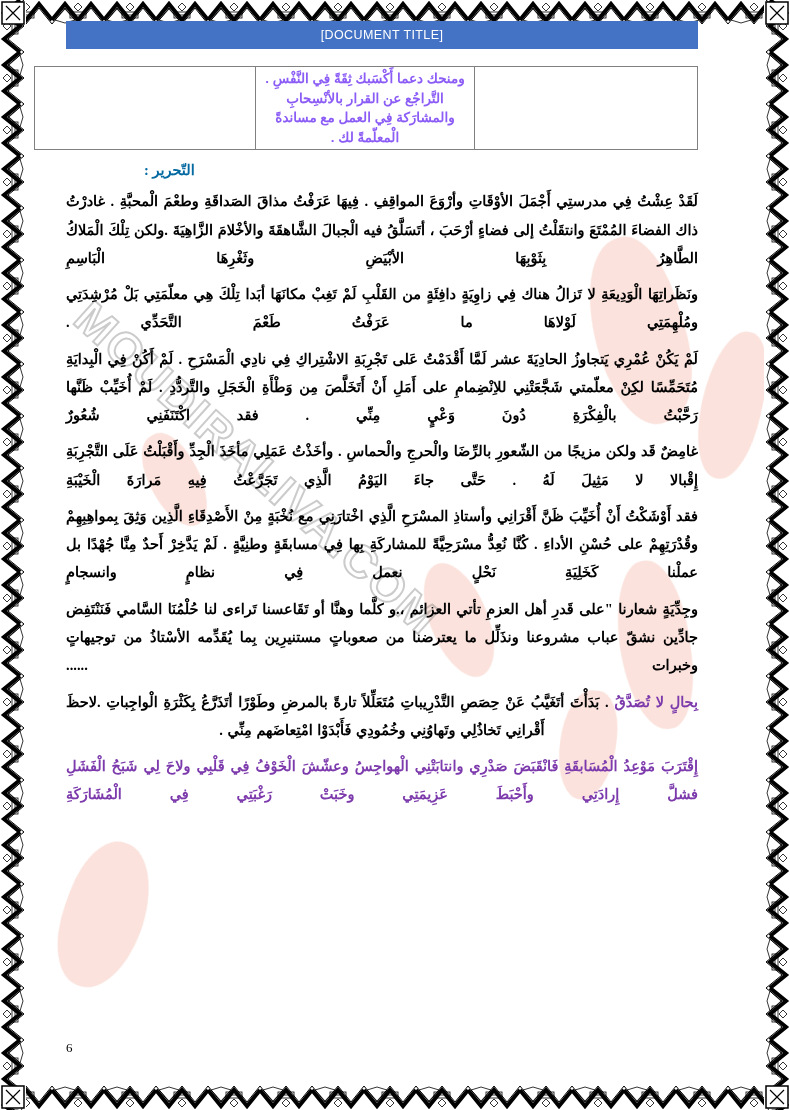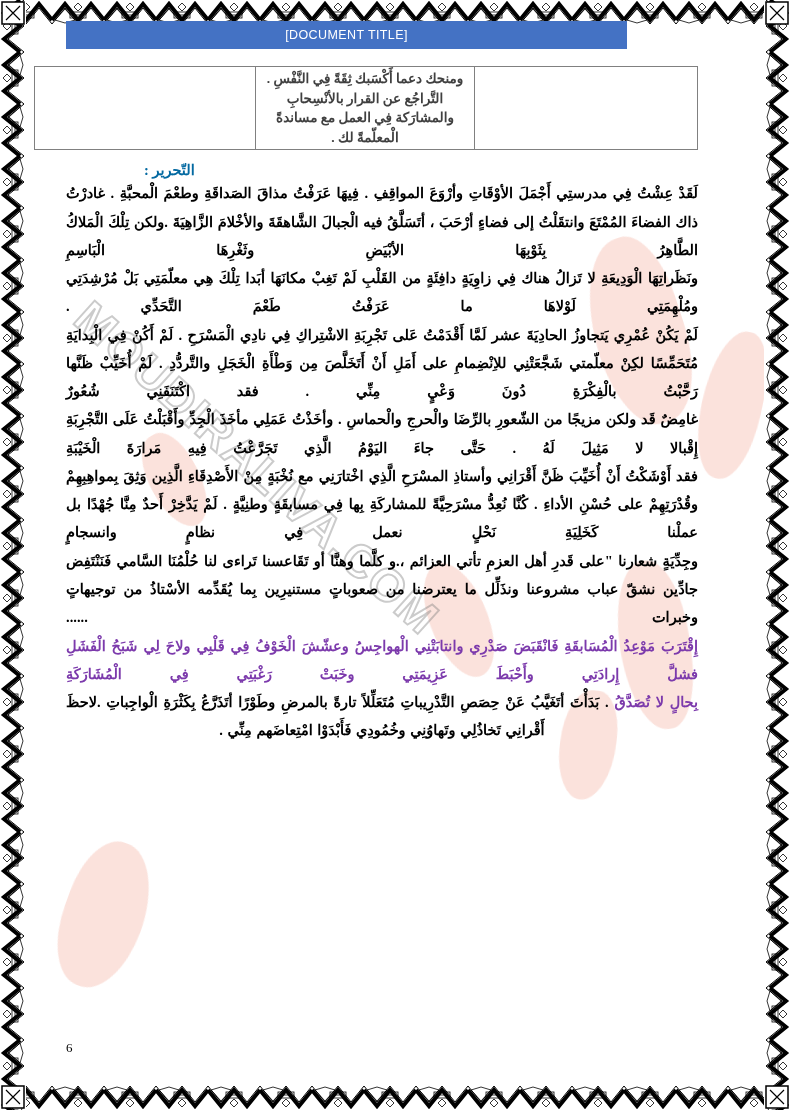--- a/index.html
+++ b/index.html
@@ -22,21 +22,21 @@
     inset: 0;
     pointer-events: none;
     z-index: 5;
   }
 
   
   .title-bar {
     position: absolute;
     left: 66px;
     top: 21px;
-    width: 561px;
+    width: 632px;
     height: 28px;
     display: flex;
     align-items: center;
     justify-content: center;
     z-index: 6;
   }
   .title-bar .title-text {
     color: #ffffff;
     font-family: "Liberation Sans", sans-serif;
     font-size: 12.5px;
@@ -102,42 +102,42 @@
   }
   table.doc-table td {
     border: 1px solid #808080;
     vertical-align: top;
     padding: 2px 5px;
   }
   td.col-right { width: 212px; }
   td.col-mid   { width: 208px; }
   td.col-left  { width: 210px; }
   .cell-text {
-    font-family: Liberation Serif, serif;
+    font-family: Liberation Sans, sans-serif;
     font-weight: bold;
     font-size: 13.5px;
     line-height: 1.45;
-    color: #404040;
+    color: #8b5cf6;
     text-align: center;
     direction: rtl;
     white-space: pre-line;
   }
 
   
   .label-line {
     margin-top: 12px;
     font-weight: bold;
     font-size: 14.5px;
     color: #0369a1;
     text-align: left;
     direction: rtl;
     padding-left: 78px;
   }
   .para {
-    margin-top: 0;
+    margin-top: 8px;
     font-size: 14.5px;
     font-weight: bold;
     line-height: 1.95;
     color: #000;
     text-align: justify;
     text-align-last: justify;
     direction: rtl;
     word-spacing: 1px;
   }
   .para.centered-last { text-align-last: center; }
@@ -239,21 +239,21 @@
 
     <div class="label-line">التّحرير  :</div>
 
     <div id="paragraphs">
         <div class="para"><span class="seg-black">لَقَدْ عِشْتُ فِي مدرستِي أَجْمَلَ الأوْقَاتِ وأرْوَعَ المواقِفِ . فِيهَا عَرَفْتُ مذاقَ الصَداقَةِ وطعْمَ الْمحبَّةِ . غادرْتُ ذاك الفضاءَ المُمْتَعَ وانتقَلْتُ إلى فضاءٍ أرْحَبَ ، أتَسَلَّقُ فيه الْجبالَ الشَّاهقَةَ والأخْلامَ الزَّاهِيَةَ .ولكن تِلْكَ الْمَلاكُ الطَّاهِرُ بِثَوْبِهَا الأبْيَضِ وثَغْرِهَا الْبَاسِمِ</span></div>
         <div class="para"><span class="seg-black">ونَظَراتِهَا الْوَدِيعَةِ لا تَزالُ هناك فِي زاوِيَةٍ دافِئَةٍ من القَلْبِ لَمْ تَغِبْ مكانَهَا أبَدا تِلْكَ هِي معلّمَتِي بَلْ مُرْشِدَتِي ومُلْهِمَتِي </span><span class="seg-red">لَوْلاهَا ما</span><span class="seg-black"> عَرَفْتُ طَعْمَ التَّحَدِّي .</span></div>
         <div class="para"><span class="seg-black">لَمْ يَكُنْ عُمْرِي يَتجاوزُ الحادِيَةَ عشر لَمَّا أَقْدَمْتُ عَلى تَجْرِبَةِ الاشْتِراكِ فِي نادِي الْمَسْرَحِ . لَمْ أَكُنْ فِي الْبِدايَةِ مُتَحَمِّسًا لكِنْ معلّمتي شَجَّعَتْنِي للاِنْضِمامِ على أَمَلِ أَنْ أَتَخَلَّصَ مِن وَطْأَةِ الْخَجَلِ والتَّردُّدِ . لَمْ أُخَيِّبْ ظَنَّها رَحَّبْتُ بالْفِكْرَةِ دُونَ وَعْيٍ مِنِّي . فقد اكْتَنَفَنِي شُعُورٌ</span></div>
         <div class="para"><span class="seg-black">غامِضٌ قَد ولكن مزيجًا من الشّعورِ بالرِّضَا والْحرجِ والْحماسِ . وأخَذْتُ عَمَلِي مأخَذَ الْجِدِّ </span><span class="seg-red">وأَقْبَلْتُ  عَلَى التَّجْرِبَةِ إِقْبالا لا مَثِيلَ لَهُ</span><span class="seg-black"> . حَتَّى جاءَ اليَوْمُ الَّذِي تَجَرَّعْتُ فِيهِ مَرارَةَ الْخَيْبَةِ</span></div>
         <div class="para"><span class="seg-black">فقد </span><span class="seg-red">أَوْشَكْتُ أَنْ</span><span class="seg-black"> أُخَيِّبَ ظَنَّ أَقْرَانِي وأستاذِ المسْرَحِ الَّذِي اخْتارَنِي مع نُخْبَةٍ مِنْ الأَصْدِقَاءِ الَّذِين وَثِقَ بِمواهِبِهِمْ وقُدْرَتِهِمْ على حُسْنِ الأداءِ . كُنَّا نُعِدُّ مسْرَحِيَّةً للمشاركَةِ بِها فِي مسابقَةٍ وطنِيَّةٍ  . لَمْ يَدَّخِرْ أَحدٌ مِنَّا جُهْدًا بل عملْنا كَخَلِيَةِ نَحْلٍ نعمل فِي نظامٍ وانسجامٍ</span></div>
         <div class="para"><span class="seg-black">وجِدِّيَةٍ شعارنا "على قَدرِ أهل العزمِ تأتي العزائم ،.</span><span class="seg-red">و كلَّما وهنَّا أو تَقَاعسنا تَراءى لنا حُلْمُنَا السَّامي فَنَنْتَفِض جادِّين نشقّ عباب مشروعنا ونذَلِّل ما يعترضنا من صعوباتٍ مستنيرِين بِما يُقَدِّمه الأسْتاذُ من توجيهاتٍ وخبرات ......</span></div>
+        <div class="para centered-last"><span class="seg-purple">بِحالٍ لا تُصَدَّقُ</span><span class="seg-black"> . بَدَأْتَ أتَغَيَّبُ عَنْ حِصَصِ التَّدْرِيباتِ </span><span class="seg-red">مُتَعَلِّلاً تارةً بالمرضِ وطَوْرًا أتَذَرَّعُ بِكَثْرَةِ الْواجِباتِ</span><span class="seg-black"> .لاحظَ أَقْرانِي تَخاذُلِي وتَهاوُنِي وخُمُودِي فَأَبْدَوْا امْتِعاضَهم مِنِّي .</span></div>
         <div class="para"><span class="seg-purple">إِقْتَرَبَ مَوْعِدُ الْمُسَابقَةِ فَانْقَبَضَ صَدْرِي وانتابَتْنِي الْهواجِسُ وعشّشَ الْخَوْفُ فِي قَلْبِي ولاحَ لِي شَبَحُ الْفَشَلِ  فشلَّ إِرادَتِي وأَحْبَطَ عَزِيمَتِي وخَبَتْ رَغْبَتِي فِي الْمُشَارَكَةِ</span></div>
-        <div class="para centered-last"><span class="seg-purple">بِحالٍ لا تُصَدَّقُ</span><span class="seg-black"> . بَدَأْتَ أتَغَيَّبُ عَنْ حِصَصِ التَّدْرِيباتِ </span><span class="seg-red">مُتَعَلِّلاً تارةً بالمرضِ وطَوْرًا أتَذَرَّعُ بِكَثْرَةِ الْواجِباتِ</span><span class="seg-black"> .لاحظَ أَقْرانِي تَخاذُلِي وتَهاوُنِي وخُمُودِي فَأَبْدَوْا امْتِعاضَهم مِنِّي .</span></div>
       </div>
 
   </div>
 
   <div class="page-number">6</div>
 
 </div>
 
 </body></html>

